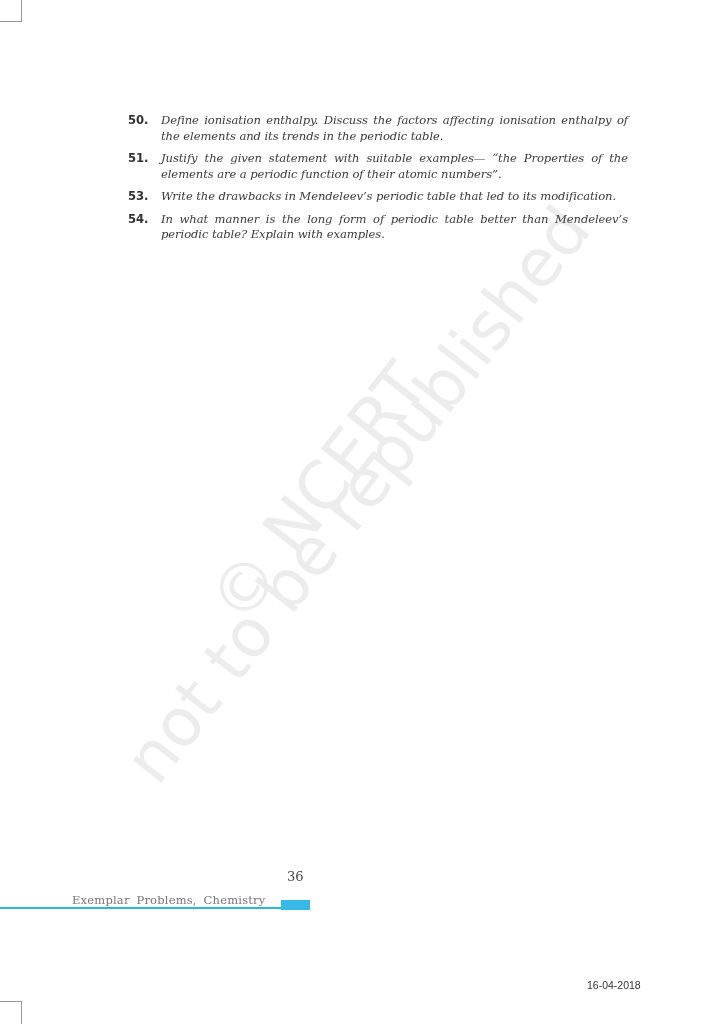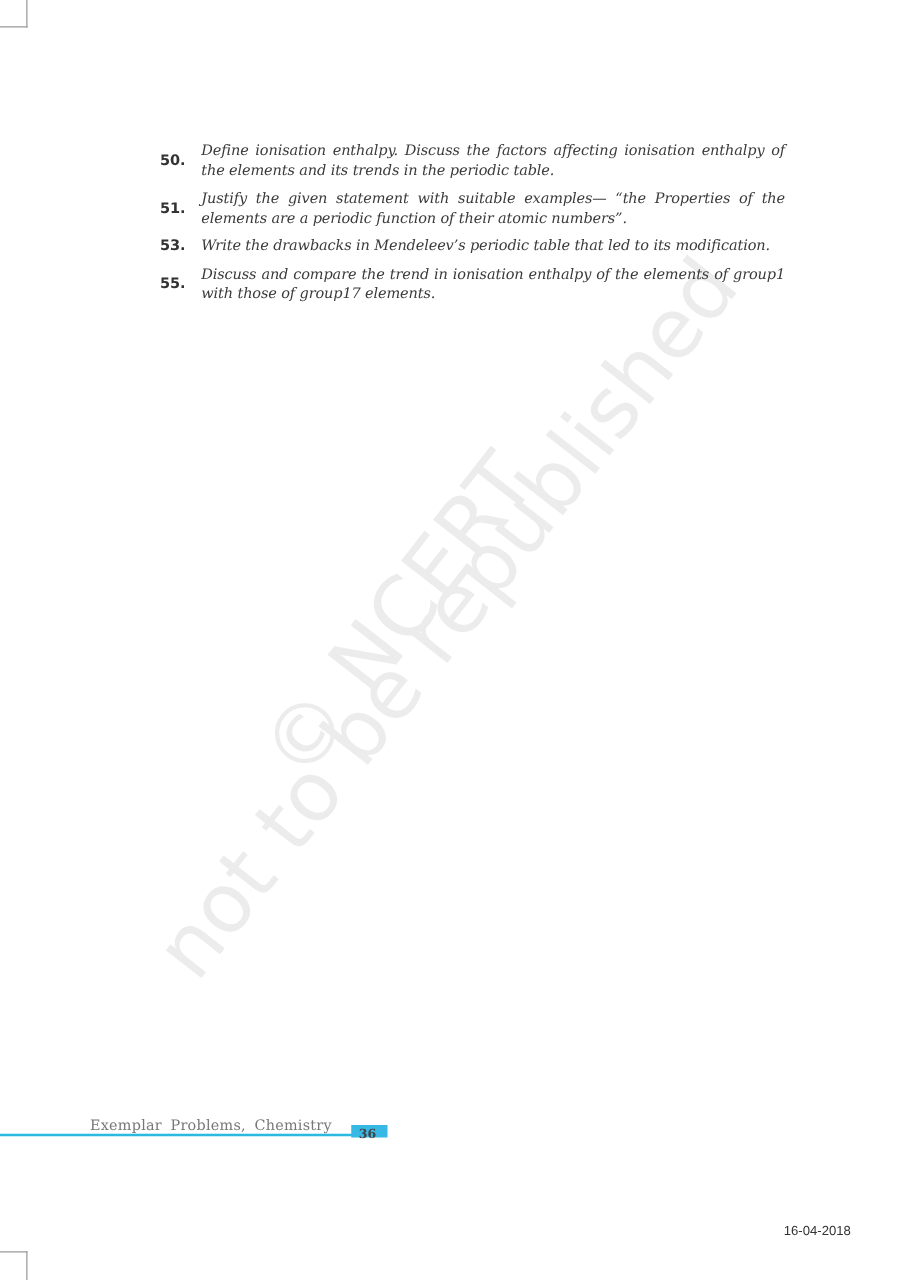--- a/index.html
+++ b/index.html
@@ -37,21 +37,20 @@
       margin: 0;
       padding: 0;
       list-style: none;
     }
     .q {
       display: flex;
       margin-bottom: 7px;
       font-size: 11.6px;
       line-height: 15.5px;
       letter-spacing: -0.1px;
-      align-items: center;
     }
     .q-num {
       width: 33px;
       flex: 0 0 33px;
       font-family: "DejaVu Sans", sans-serif;
       font-weight: bold;
       font-size: 11.6px;
       color: #333;
     }
     .q-text {
@@ -101,33 +100,32 @@
       position: absolute;
       left: 281px;
       top: 900px;
       width: 29px;
       height: 10px;
       background: #38b9e5;
     }
     .page-num {
       position: absolute;
       left: 287px;
-      top: 902px;
-      font-size: 10px;
+      top: 869px;
+      font-size: 13px;
       color: #444;
-      font-weight: bold;
+      font-weight: normal;
     }
     .date {
       position: absolute;
       left: 587px;
       top: 979px;
       font-family: "Liberation Sans", sans-serif;
       font-size: 10.5px;
       color: #333;
-      margin-left: 40px;
     }
   </style>
 </head>
 <body>
 
 <div class="crop-top"></div>
 <div class="crop-bottom"></div>
 
 <div class="watermark wm1">© NCERT</div>
 <div class="watermark wm2">not to be republished</div>
@@ -139,22 +137,22 @@
   </li>
   <li class="q">
     <span class="q-num">51.</span>
     <span class="q-text">Justify the given statement with suitable examples— “the Properties of the elements are a periodic function of their atomic numbers”.</span>
   </li>
   <li class="q">
     <span class="q-num">53.</span>
     <span class="q-text">Write the drawbacks in Mendeleev’s periodic table that led to its modification.</span>
   </li>
   <li class="q">
-    <span class="q-num">55.</span>
-    <span class="q-text">Discuss and compare the trend in ionisation enthalpy of the elements of group1 with those of group17 elements.</span>
+    <span class="q-num">54.</span>
+    <span class="q-text">In what manner is the long form of periodic table better than Mendeleev’s periodic table? Explain with examples.</span>
   </li>
 </ol>
 
 <div class="footer-line"></div>
 <div class="page-tab"></div>
 <div class="footer-text">Exemplar Problems, Chemistry</div>
 <div class="page-num">36</div>
 
 <div class="date">16-04-2018</div>
 

